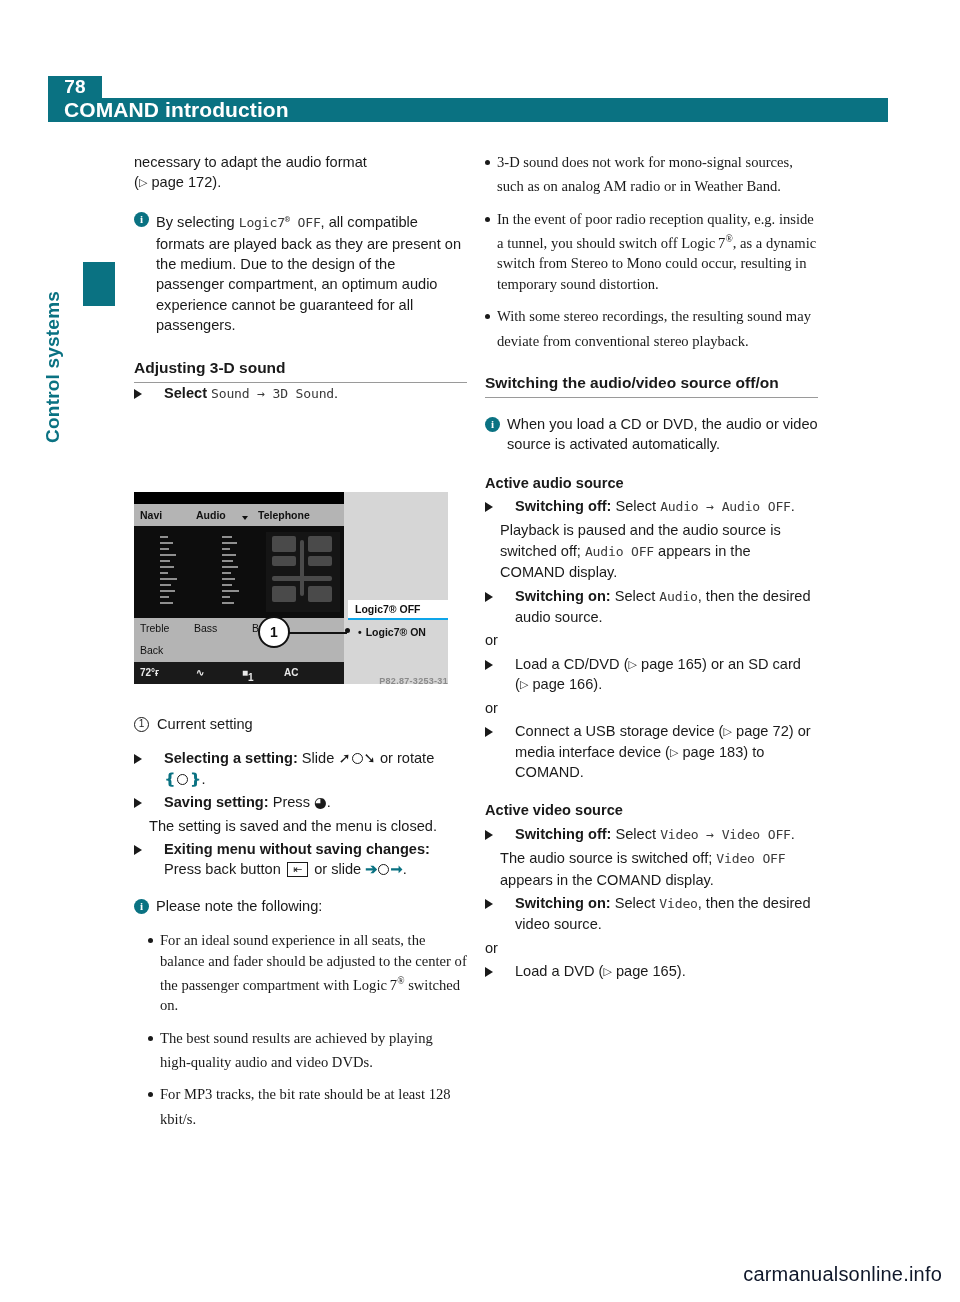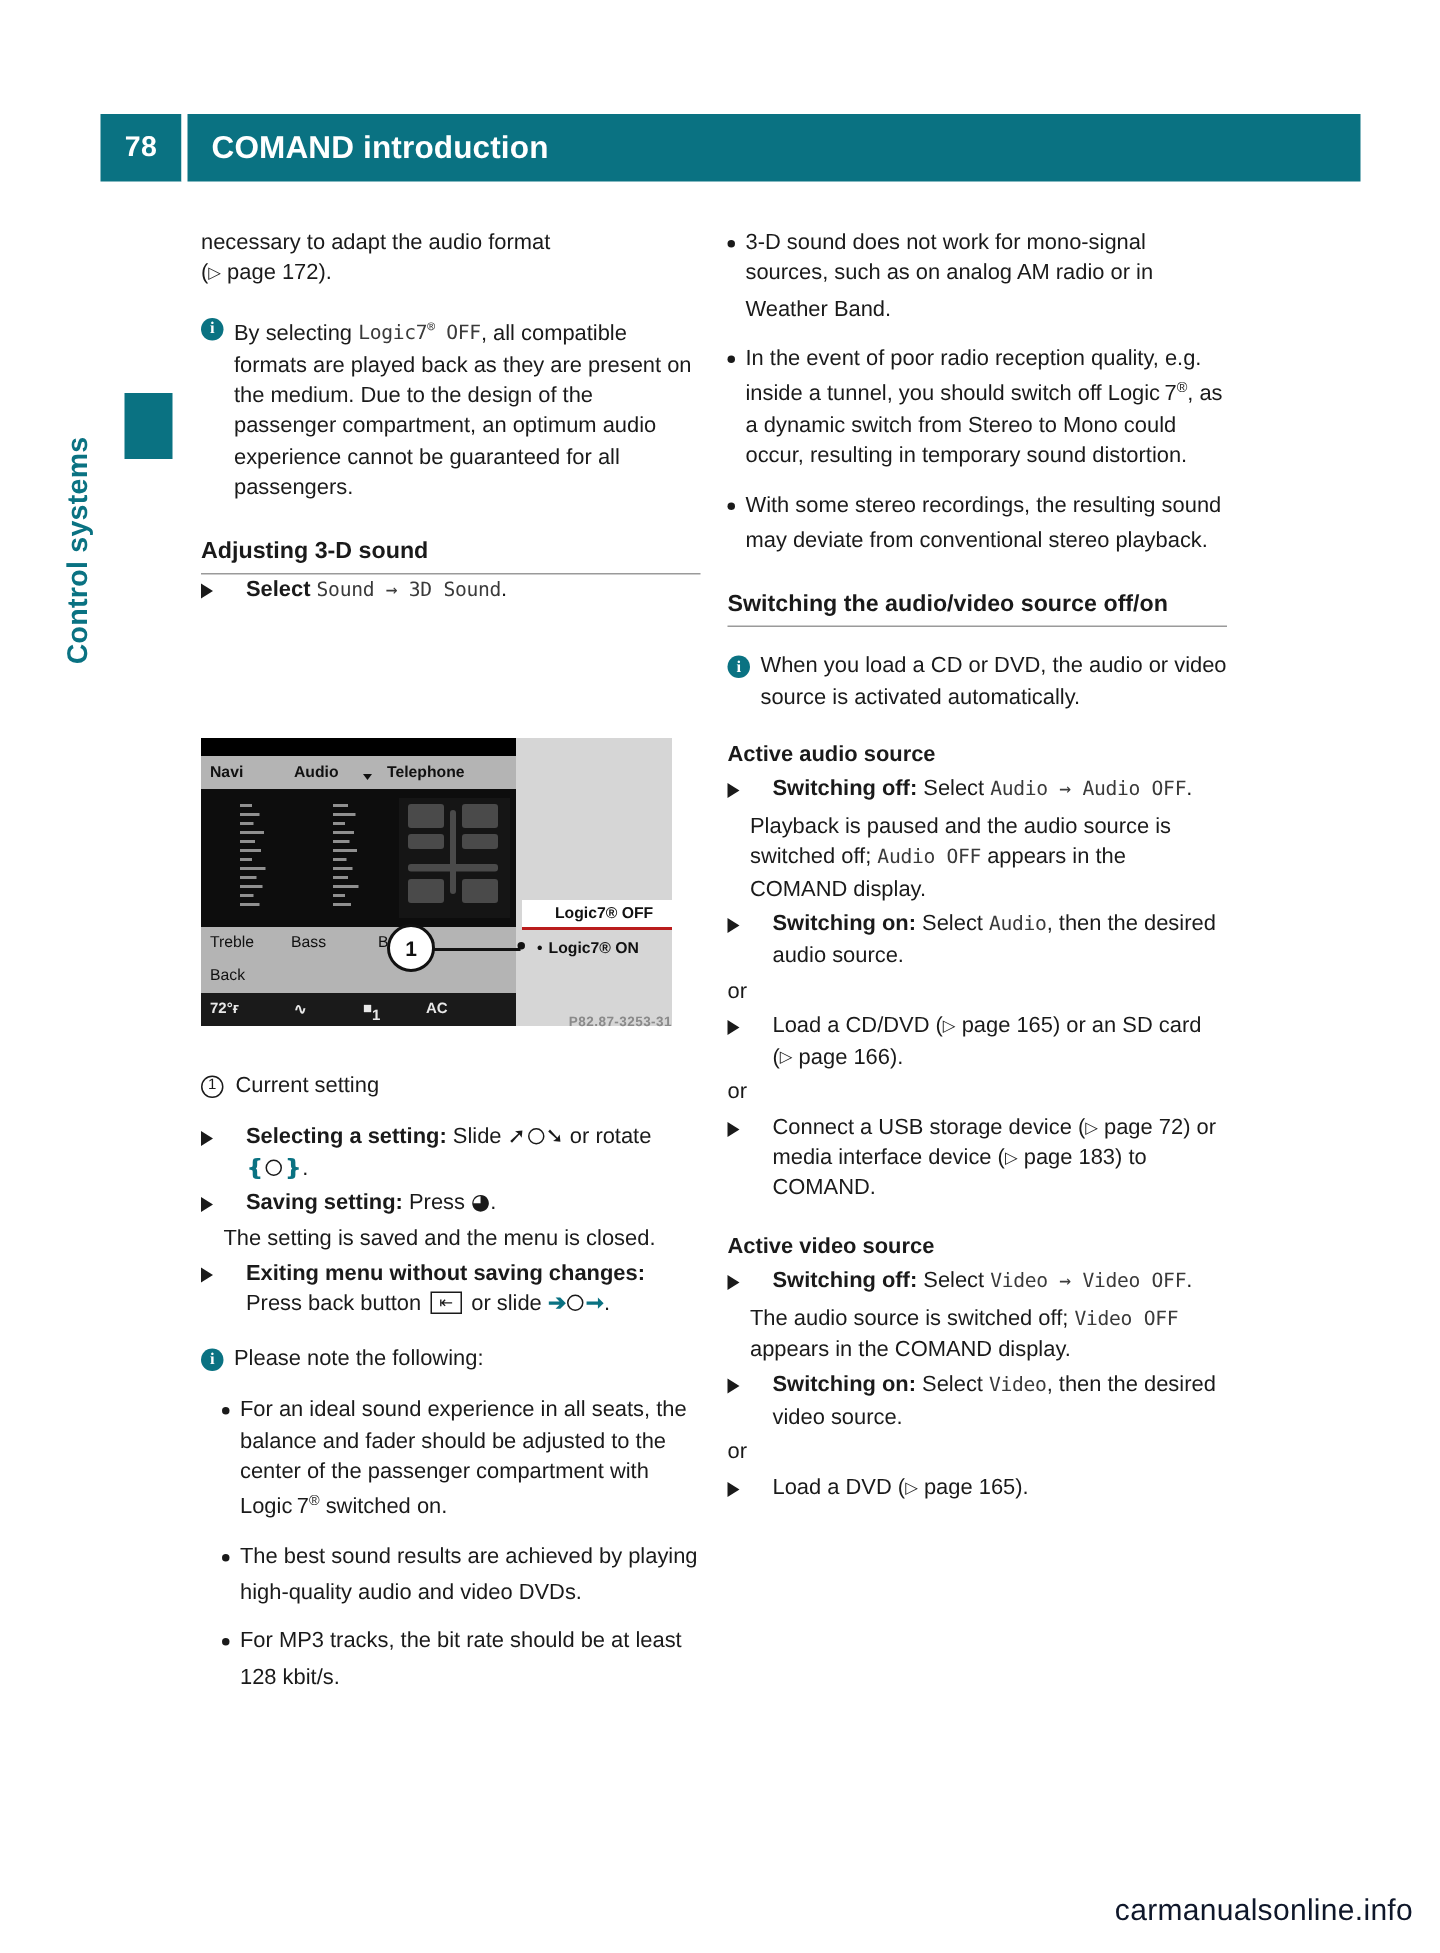--- a/index.html
+++ b/index.html
@@ -8,23 +8,23 @@
     width:960px; height:1302px;
     background:#ffffff;
     font-family:"Liberation Sans", sans-serif;
     color:#1a1a1a;
     position:relative;
     overflow:hidden;
   }
 
   
   .header {
-    position:absolute; left:67px; top:76px;
+    position:absolute; left:48px; top:76px;
     width:840px; height:45px;
-    display:flex; align-items:stretch;
+    display:flex; align-items:stretch;flex-direction:column;
   }
   .header .pagenum {
     width:54px;
     background:#0a7282;
     color:#ffffff;
     font-size:19px; font-weight:bold;
     display:flex; align-items:center; justify-content:center;
     letter-spacing:.2px;
   }
   .header .sep { width:4px; background:#ffffff; }
@@ -108,21 +108,21 @@
     background:#0a7282;
     color:#ffffff;
     font-size:11px; font-weight:bold;
     font-family:"Liberation Serif", serif;
     display:flex; align-items:center; justify-content:center;
     margin-top:3px;
   }
   .note .note-body { flex:1; }
 
   
-  .bullets { margin:0 0 0 0; }
+  .bullets { margin:0 0 0 0;font-family:Liberation Serif, serif; }
   .bullet {
     display:flex; gap:7px;
     margin:0 0 12px 0;
     padding-left:14px;
   }
   .bullet .dot {
     flex:0 0 auto;
     width:5px; height:5px;
     border-radius:50%;
     background:#1a1a1a;
@@ -271,22 +271,22 @@
   .fig-right {
     position:absolute; left:210px; top:0;
     width:104px; height:192px;
     background:#d6d6d6;
   }
   .popup-off {
     position:absolute; left:4px; top:108px;
     width:100px; height:20px;
     background:#ffffff;
     color:#111; font-size:10.5px; font-weight:bold;
-    display:flex; align-items:center; padding-left:22px;
-    border-bottom:2px solid #b91c1c;
+    display:flex; align-items:center; padding-left:7px;
+    border-bottom:2px solid #0ea5e9;
   }
   .popup-on {
     position:absolute; left:4px; top:130px;
     width:100px; height:20px;
     background:#d6d6d6;
     color:#111; font-size:10.5px; font-weight:bold;
     display:flex; align-items:center; padding-left:10px;
   }
   .leader {
     position:absolute; left:145px; top:140px;

